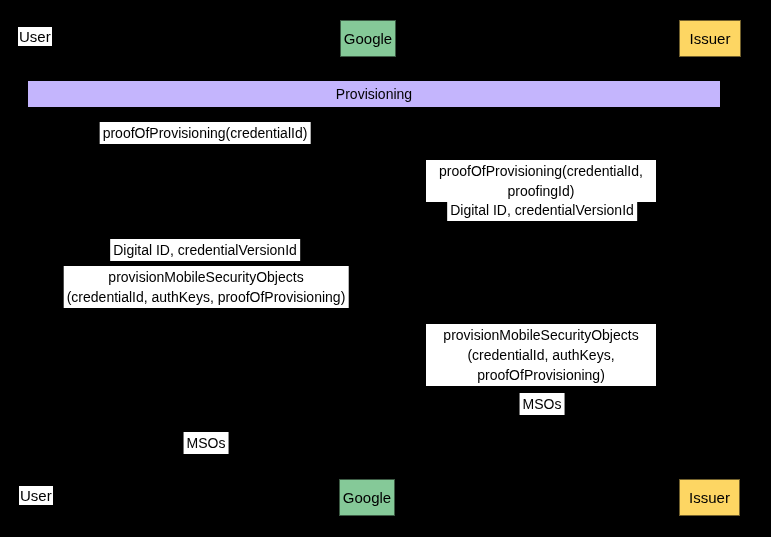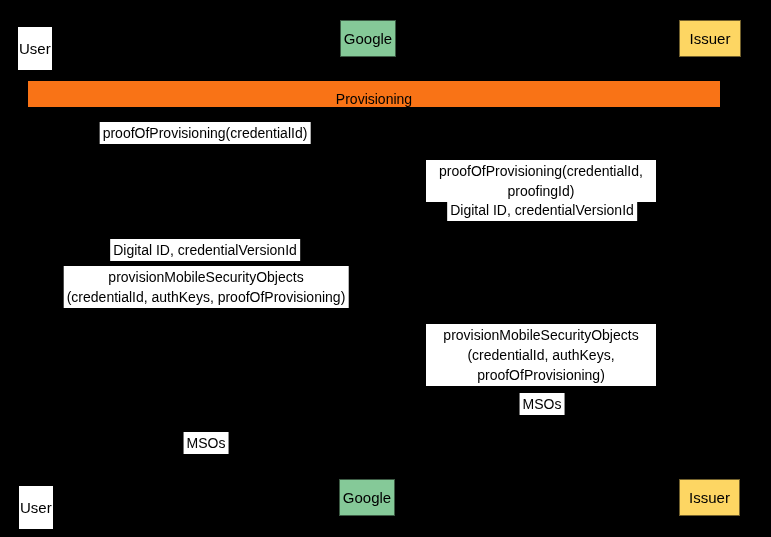--- a/index.html
+++ b/index.html
@@ -16,21 +16,21 @@
     overflow: hidden;
   }
   .abs { position: absolute; }
 
   
   .participant-label {
     background: #ffffff;
     color: #000000;
     font-size: 15px;
     line-height: 19px;
-    padding: 12px 1px;
+    padding: 0 1px;
     white-space: nowrap;
   }
 
   
   .participant-box {
     box-sizing: border-box;
     width: 56px;
     height: 37px;
     border: 1px solid rgba(0,0,0,0.55);
     color: #000000;
@@ -41,25 +41,25 @@
     white-space: nowrap;
   }
 
   
   .section-bar {
     box-sizing: border-box;
     left: 28px;
     top: 81px;
     width: 692px;
     height: 26px;
-    background: #f97316;
+    background: #c4b5fd;
     color: #000000;
     font-size: 14px;
     display: flex;
-    align-items: flex-end;
+    align-items: center;
     justify-content: center;
   }
 
   
   .msg-label {
     position: absolute;
     transform: translateX(-50%);
     background: #ffffff;
     color: #000000;
     font-size: 14px;

